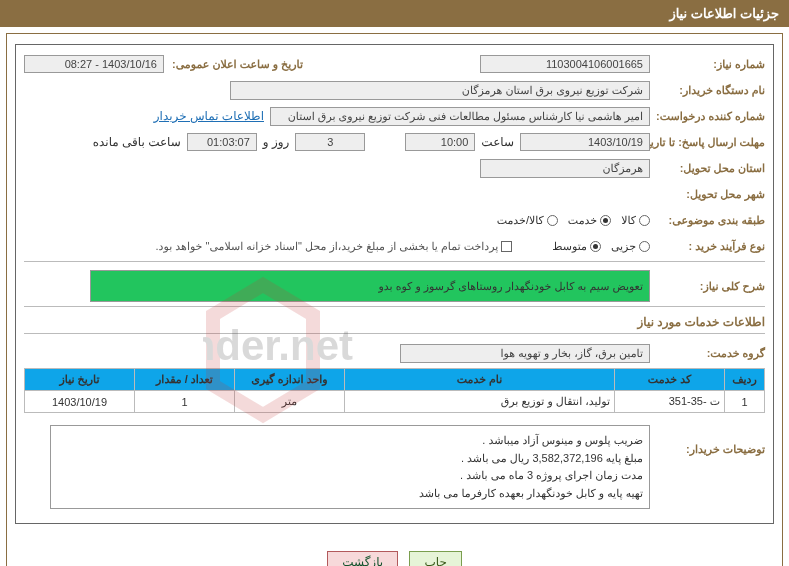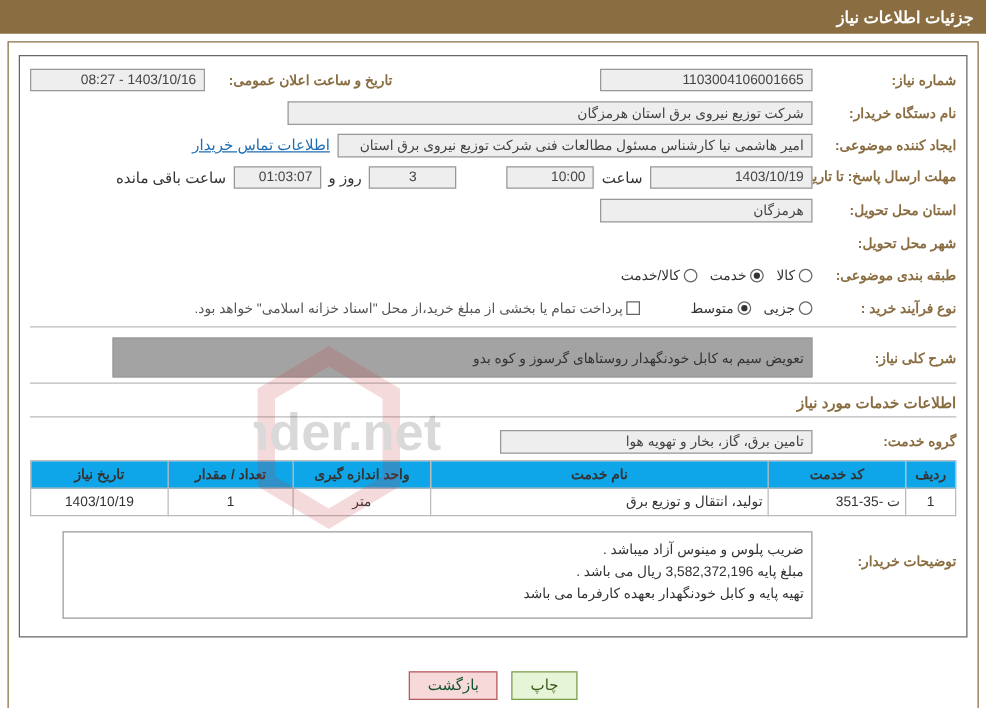--- a/index.html
+++ b/index.html
@@ -4,21 +4,21 @@
 <style>
 * { box-sizing: border-box; margin: 0; padding: 0; }
 body { font-family: Tahoma, Arial, sans-serif; font-size: 12px; color: #333; background: #fff; direction: rtl; }
 .wrap { width: 789px; }
 .title-bar { background: #8a6e42; color: #fff; padding: 6px 10px; font-weight: bold; font-size: 13px; }
 .outer-frame { border: 1px solid #8a6e42; margin: 6px; padding: 10px 8px 14px 8px; }
 .inner-box { border: 1px solid #666; padding: 8px 8px 10px 8px; }
 .row { display: flex; align-items: center; margin-bottom: 4px; min-height: 22px; flex-wrap: nowrap; }
 .lbl { color: #8a6e42; font-weight: bold; white-space: nowrap; padding-left: 4px; font-size: 11px; }
 .lbl-w { width: 115px; flex: 0 0 auto; }
-.val-box { border: 1px solid #999; background: #a3a3a3; padding: 2px 6px; min-height: 18px; display: inline-flex; align-items: center; font-size: 11px; }
+.val-box { border: 1px solid #999; background: #22c55e; padding: 2px 6px; min-height: 18px; display: inline-flex; align-items: center; font-size: 11px; }
 .val-box.ro { background: #eee; color: #444; }
 .link { color: #1f6fb5; text-decoration: underline; cursor: pointer; }
 .inline-gap { margin-left: 6px; margin-right: 6px; }
 .sec-head { color: #8a6e42; font-weight: bold; margin: 6px 0 4px 0; font-size: 12px; }
 .sec-rule { border: 0; border-top: 1px solid #bbb; margin: 4px 0 8px 0; }
 table.data { width: 100%; border-collapse: collapse; margin-top: 4px; }
 table.data th { background: #0ea5e9; border: 1px solid #bbb; padding: 4px; font-size: 11px; font-weight: bold; }
 table.data td { border: 1px solid #bbb; padding: 4px; font-size: 11px; text-align: center; }
 .desc-box { border: 1px solid #999; padding: 6px; margin-top: 6px; font-size: 11px; line-height: 1.6; min-height: 70px; width: 600px; }
 .btn-row { text-align: center; margin-top: 14px; }
@@ -49,30 +49,30 @@
       <svg class="wm" width="420" height="160" style="top:230px; right:150px;">
         <polygon points="60,10 110,40 110,110 60,140 10,110 10,40" fill="none" stroke="#c63a3a" stroke-width="14"></polygon>
         <text x="150" y="85" font-size="42" font-weight="bold" fill="#333" font-family="Arial">AriaTender.net</text>
       </svg>
 
       <div class="row">
         <span class="lbl lbl-w">شماره نیاز:</span>
         <span class="val-box ro" style="width:170px">1103004106001665</span>
         <span class="flex-fill"></span>
         <span class="lbl">تاریخ و ساعت اعلان عمومی:</span>
-        <span class="val-box ro" style="width:140px; margin-right:15px">1403/10/16 - 08:27</span>
+        <span class="val-box ro" style="width:140px; margin-right:4px">1403/10/16 - 08:27</span>
       </div>
 
       <div class="row">
         <span class="lbl lbl-w">نام دستگاه خریدار:</span>
         <span class="val-box ro" style="width:420px">شرکت توزیع نیروی برق استان هرمزگان</span>
       </div>
 
       <div class="row">
-        <span class="lbl lbl-w">ایجاد کننده موضوعی:</span>
+        <span class="lbl lbl-w">شماره کننده درخواست:</span>
         <span class="val-box ro" style="width:380px">امیر هاشمی نیا کارشناس مسئول مطالعات فنی شرکت توزیع نیروی برق استان</span>
         <a class="link inline-gap">اطلاعات تماس خریدار</a>
       </div>
 
       <div class="row">
         <span class="lbl lbl-w" style="line-height:1.3">مهلت ارسال پاسخ: تا تاریخ:</span>
         <span class="val-box ro" style="width:130px">1403/10/19</span>
         <span class="inline-gap">ساعت</span>
         <span class="val-box ro" style="width:70px">10:00</span>
         <span style="width:40px"></span>
@@ -157,20 +157,21 @@
             <td>1403/10/19</td>
           </tr>
         </tbody>
       </table>
 
       <div class="row" style="align-items:flex-start; margin-top:6px">
         <span class="lbl lbl-w" style="padding-top:24px">توضیحات خریدار:</span>
         <div class="desc-box">
           <div>ضریب پلوس و مینوس آزاد میباشد .</div>
           <div>مبلغ پایه 3,582,372,196  ریال می باشد .</div>
+          <div>مدت زمان اجرای پروژه 3 ماه می باشد .</div>
           <div>تهیه پایه و  کابل خودنگهدار بعهده کارفرما می باشد</div>
         </div>
       </div>
 
     </div>
 
     <div class="btn-row">
       <button class="btn print">چاپ</button>
       <button class="btn back">بازگشت</button>
     </div>

